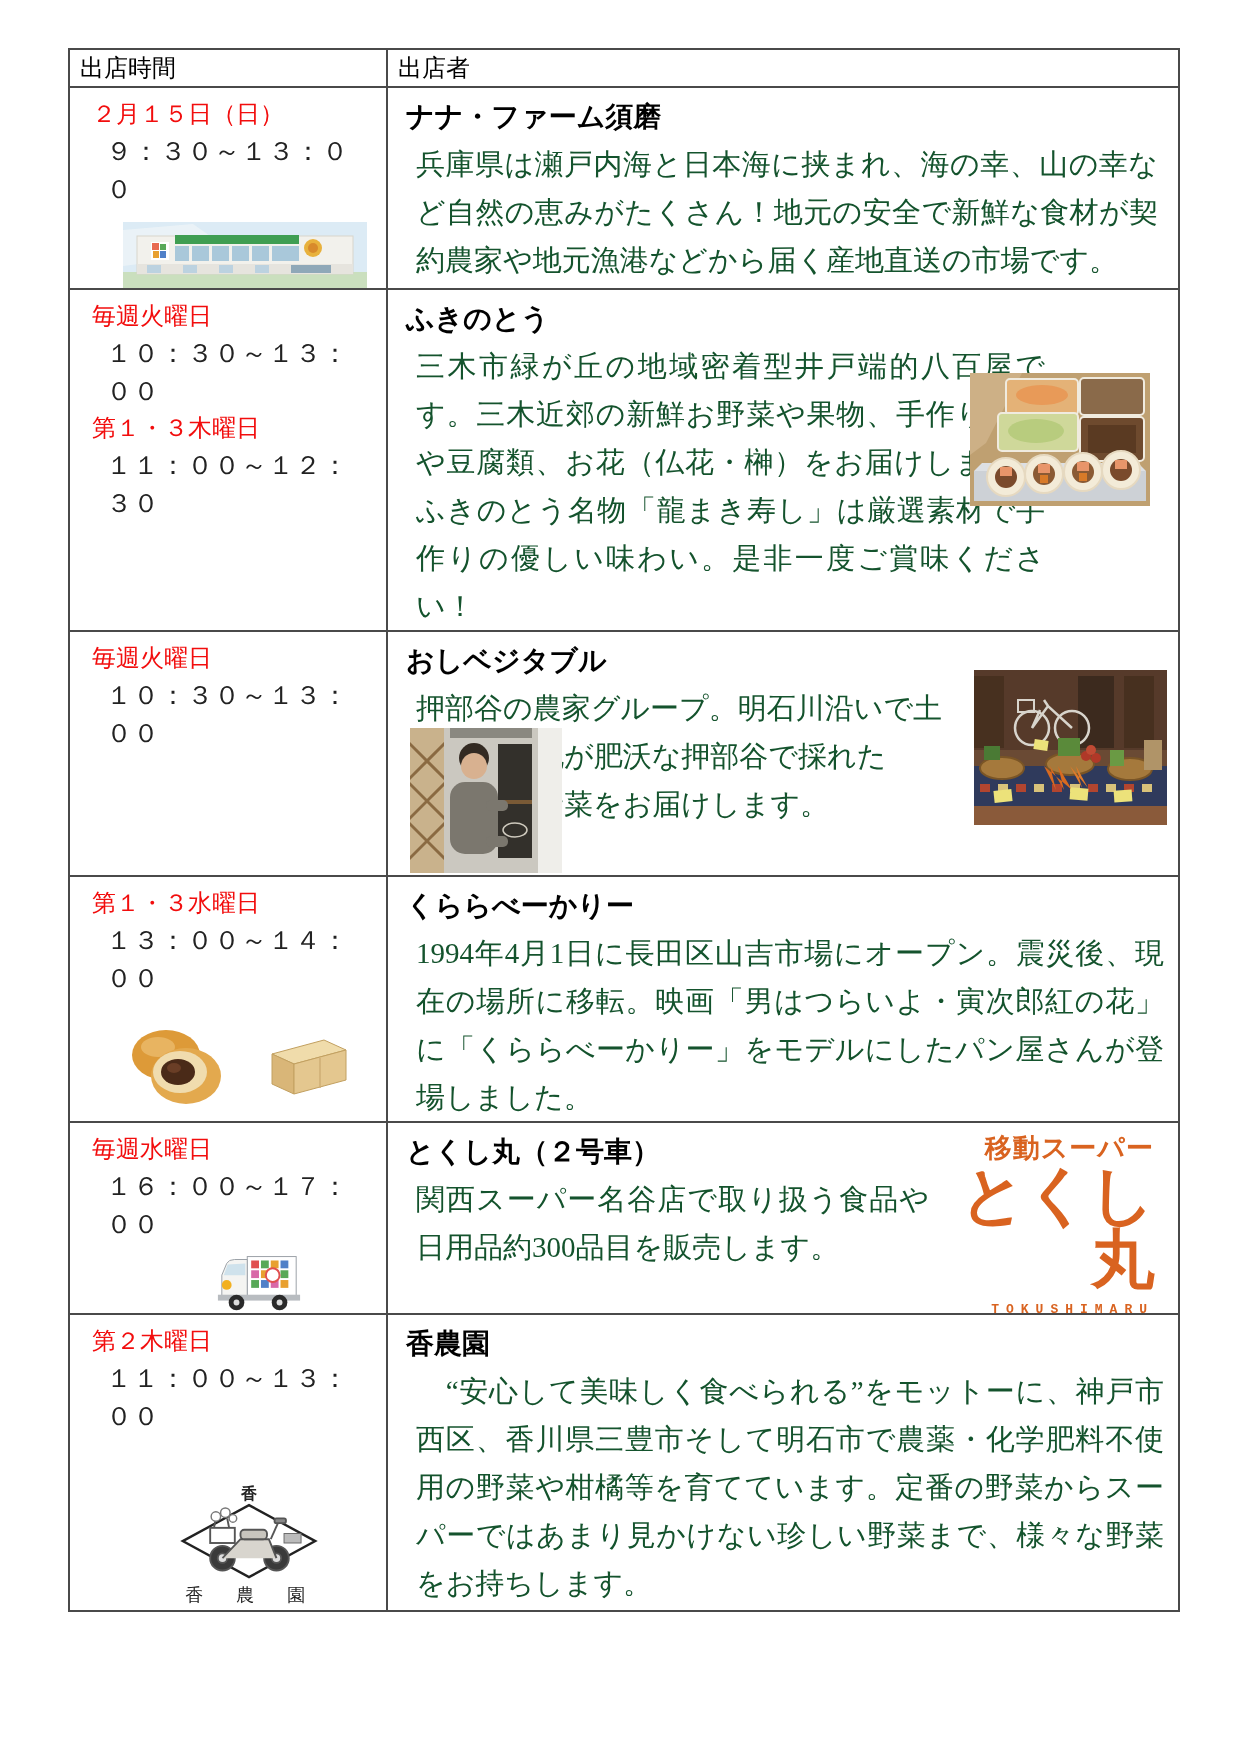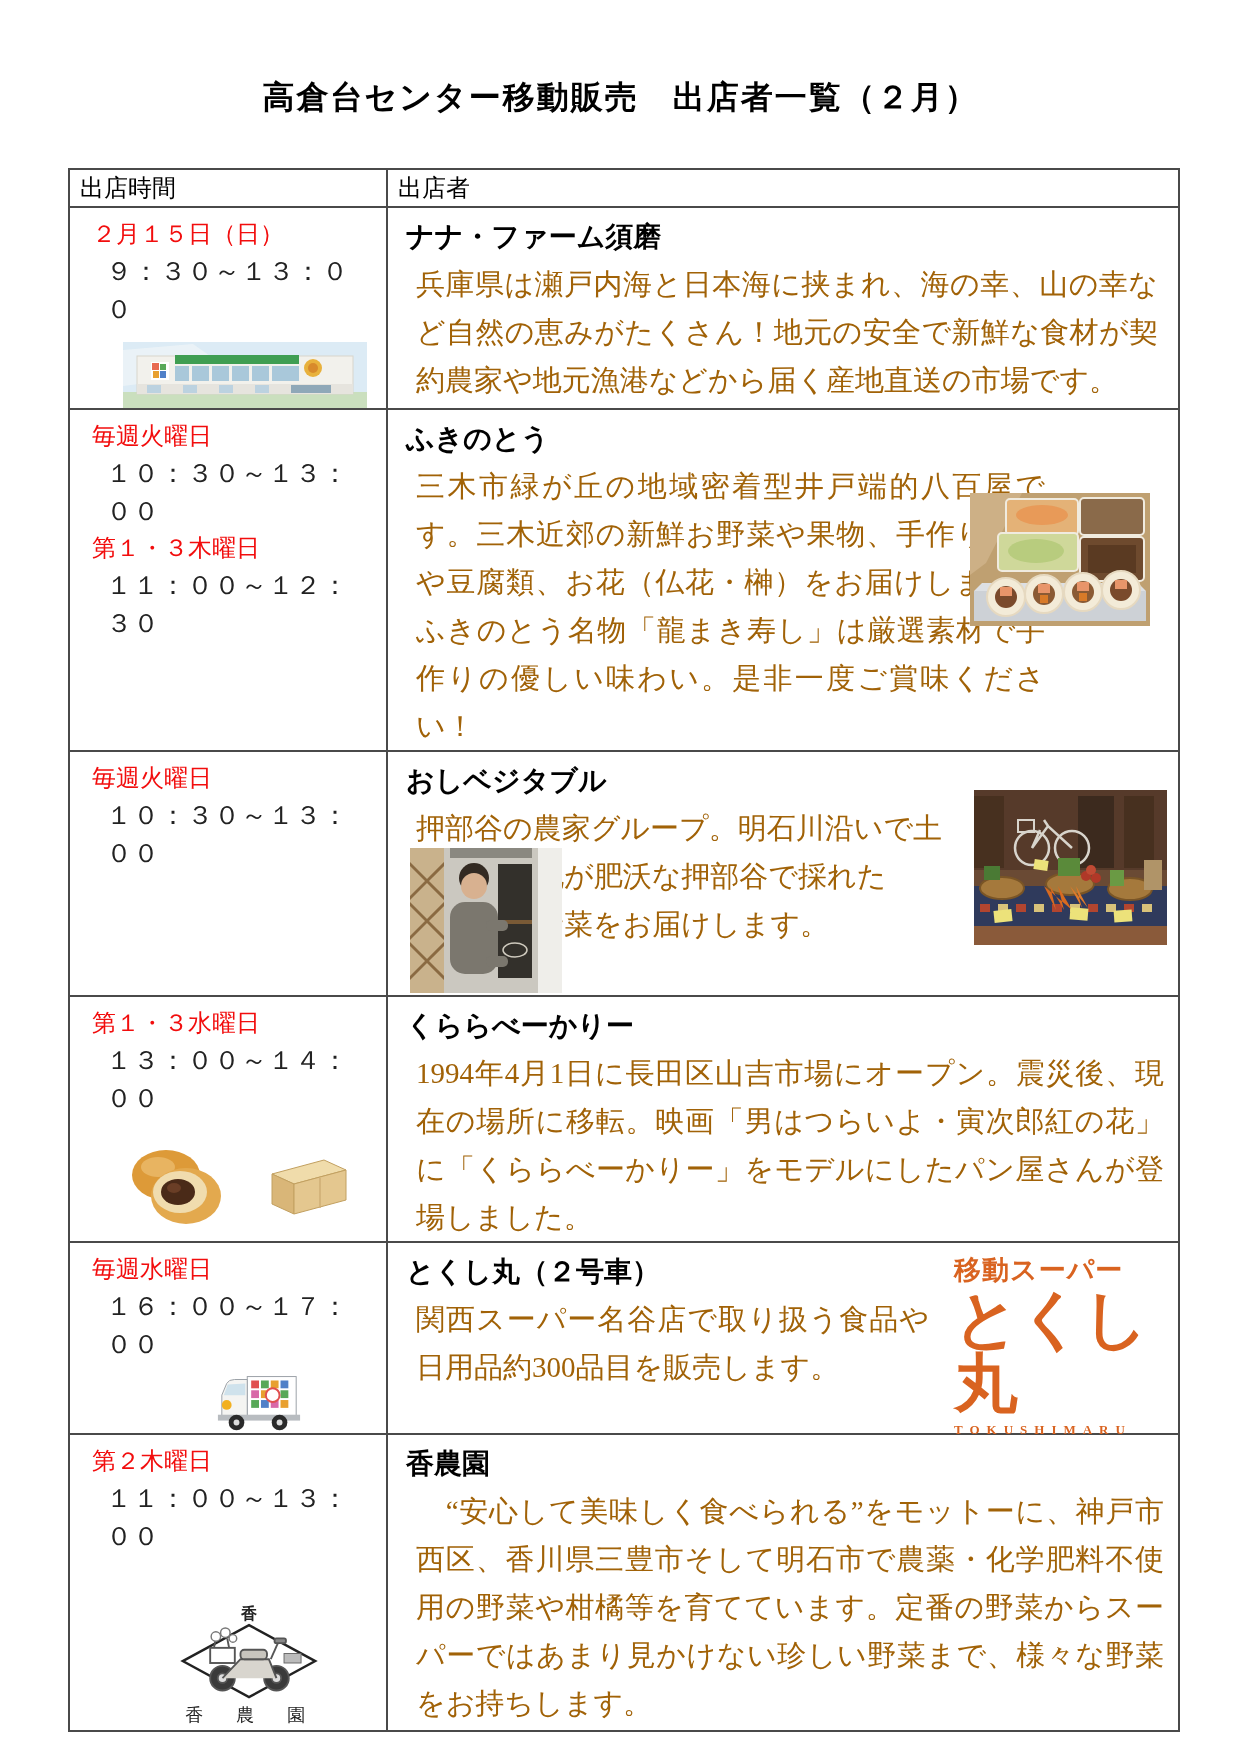--- a/index.html
+++ b/index.html
@@ -33,51 +33,50 @@
     height:38px;font-size:24px;font-weight:400;text-align:left;
     padding:2px 8px 0 10px;vertical-align:middle;color:#000;
   }
   td.time-cell{padding:8px 12px 0 22px;}
   td.vendor-cell{padding:8px 14px 0 18px;position:relative;}
   .sched-red{color:var(--red);font-size:24px;line-height:36px;}
   .sched-time{color:#222;font-size:26px;line-height:38px;padding-left:14px;letter-spacing:1px;}
   .vendor-name{font-size:28px;font-weight:600;line-height:42px;color:#000;}
   .desc{
     font-family:var(--mincho);font-size:29px;line-height:48px;
-    margin:2px 0 0 10px;color:#a16207;text-align:justify;
+    margin:2px 0 0 10px;color:#14532d;text-align:justify;
   }
   .row-1 .desc{margin-right:6px;}
   .row-2 .desc{margin-right:119px;}
   .row-5 .desc{margin-right:235px;}
   .r3-part{display:block;}
   .r3-indent{margin-left:119px;}
   
   .ph{display:block;}
   .storefront-wrap{margin:14px 0 0 31px;width:244px;height:66px;}
   .sushi-wrap{position:absolute;top:83px;right:28px;width:180px;height:133px;}
   .farmer-wrap{position:absolute;top:96px;left:22px;width:152px;height:145px;}
   .vegstall-wrap{position:absolute;top:38px;right:11px;width:193px;height:155px;}
   .breads-wrap{display:flex;align-items:center;gap:36px;margin:26px 0 0 36px;}
   .truck-wrap{margin:8px 0 0 122px;width:90px;height:62px;}
   .kanouen-wrap{margin:44px 0 0 86px;width:142px;height:128px;}
   
   .tokushimaru{
-    position:absolute;top:14px;right:12px;width:212px;text-align:left;
-    color:var(--tk-orange);font-family:Liberation Serif, serif;line-height:1;
+    position:absolute;top:14px;right:24px;width:212px;text-align:right;
+    color:var(--tk-orange);font-family:Liberation Mono, monospace;line-height:1;
   }
   .tk-top{font-size:27px;font-weight:800;letter-spacing:1px;}
   .tk-main{font-size:64px;font-weight:900;letter-spacing:-1px;margin-top:4px;}
   .tk-sub{font-size:13px;font-weight:800;letter-spacing:7px;margin-top:7px;}
 </style>
 </head>
 <body>
 
 <div class="page">
 
-  <h1 class="title">高倉台センター移動販売　出店者一覧（２月）</h1>
 
   <table class="vendors">
     <colgroup>
         <col class="c-time">
         <col class="c-vendor">
       </colgroup>
     <tbody>
       <tr>
         <th class="hdr">出店時間</th>
         <th class="hdr">出店者</th>

